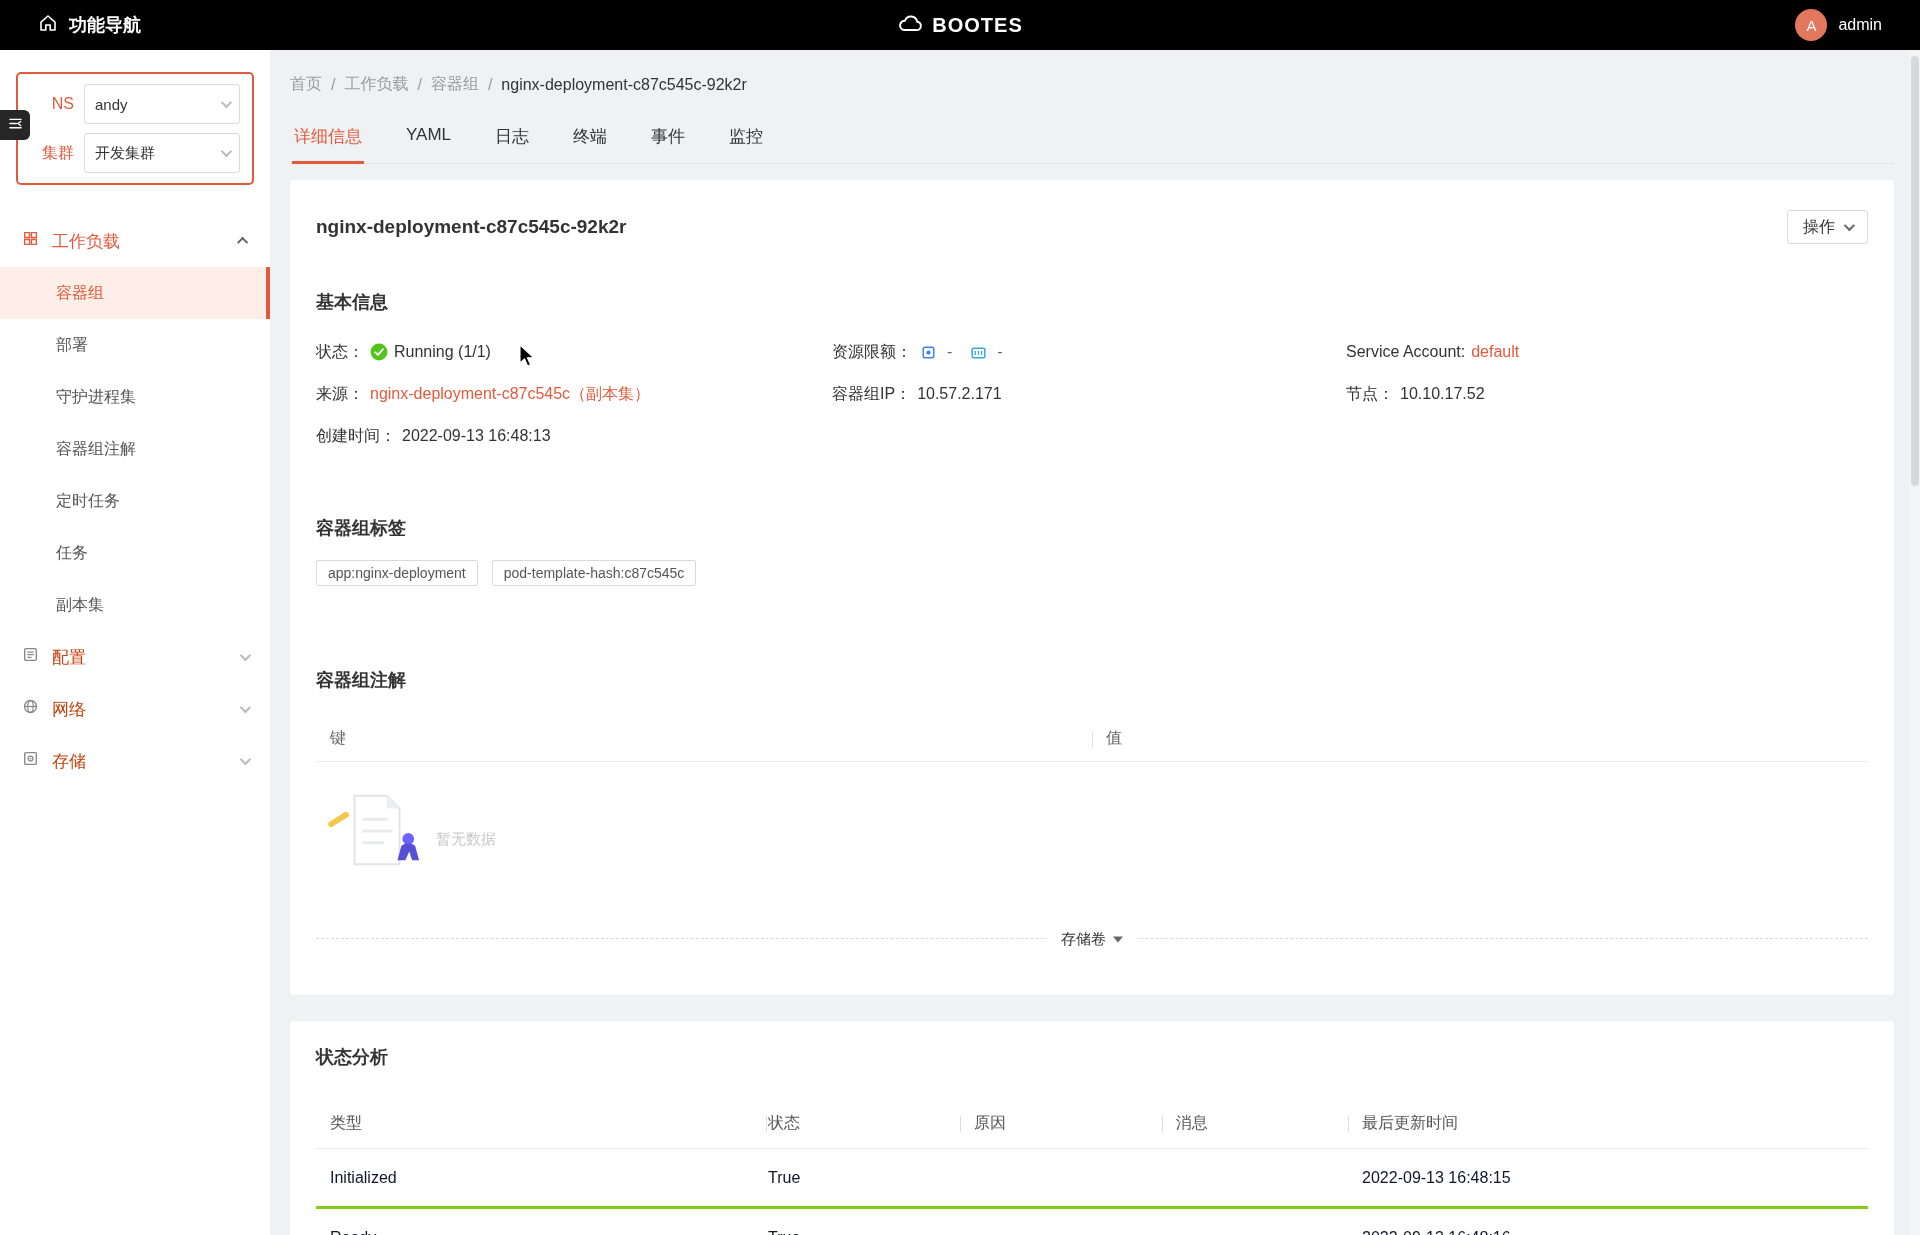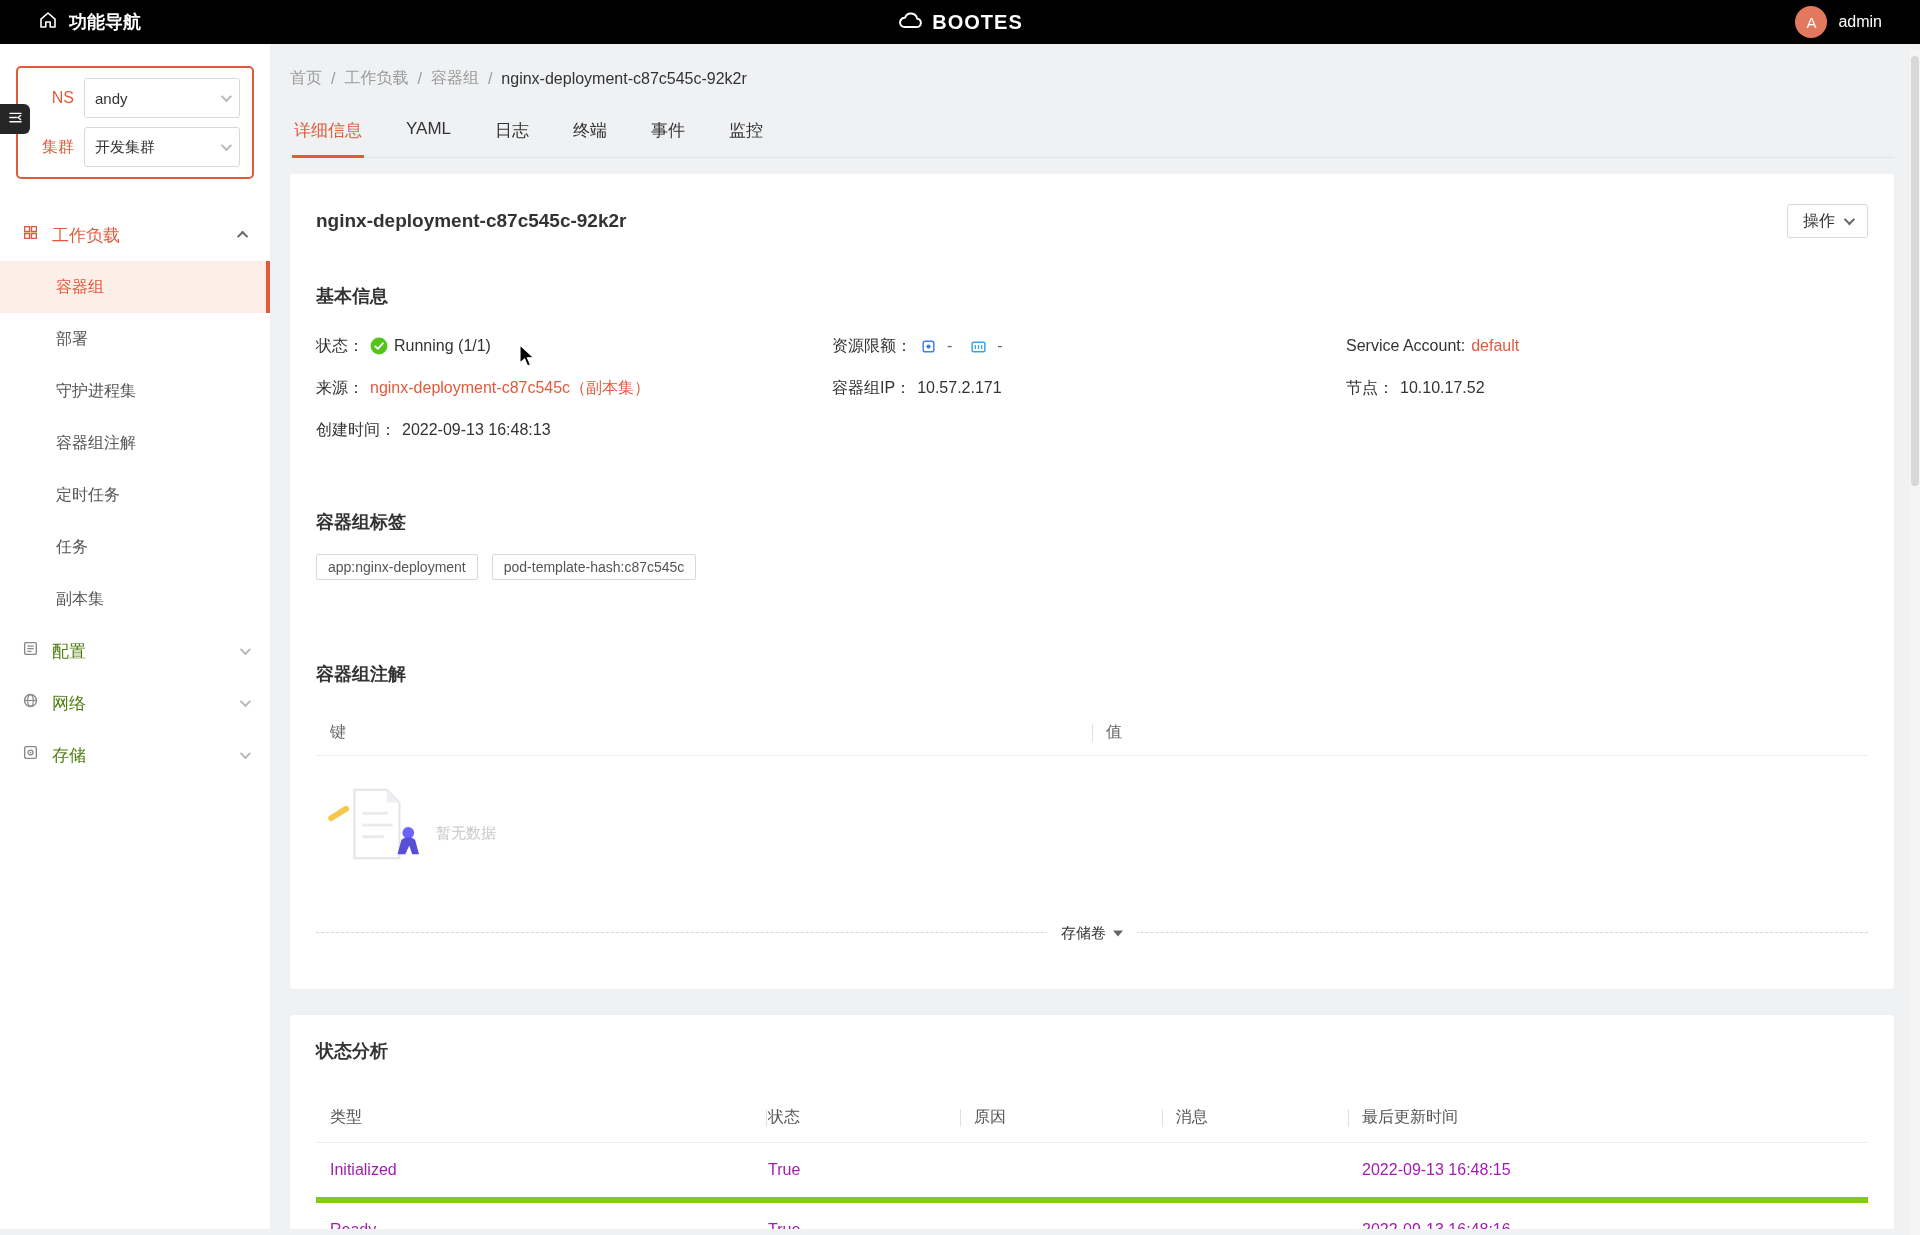--- a/index.html
+++ b/index.html
@@ -10,21 +10,21 @@
     position:relative;
   }
   :root{
     --accent:#e25a3c;
     --accent-bg:#fdeee7;
     --border:#d9d9d9;
     --line:#ececec;
   }
 
   
-  .topbar{height:44px;background:#000;display:flex;align-items:center;justify-content:space-between;
+  .topbar{height:50px;background:#000;display:flex;align-items:center;justify-content:space-between;
     padding:0 38px;color:#fff;position:relative;z-index:5;}
   .topbar-left{display:flex;align-items:center;gap:11px;font-weight:bold;font-size:18px;cursor:pointer;}
   .topbar-center{position:absolute;left:50%;transform:translateX(-50%);display:flex;align-items:center;gap:7px;
     font-weight:bold;font-size:20px;letter-spacing:1px;}
   .topbar-right{display:flex;align-items:center;gap:11px;font-size:16px;cursor:pointer;}
   .avatar{width:32px;height:32px;border-radius:50%;background:#e4785f;display:flex;align-items:center;
     justify-content:center;font-size:15px;color:#fff;}
 
   
   .app{display:flex;height:1185px;}
@@ -42,21 +42,21 @@
   .select{flex:1;border:1px solid var(--border);border-radius:3px;height:40px;display:flex;align-items:center;
     justify-content:space-between;padding:8px 10px;font-size:15px;color:#333;background:#fff;cursor:pointer;}
 
   .chev{width:8px;height:8px;border-right:2px solid #b9b9b9;border-bottom:2px solid #b9b9b9;display:inline-block;}
   .chev.down{transform:rotate(45deg) translateY(-2px);}
   .chev.up{transform:rotate(-135deg) translateY(-2px);}
   .chev.dark{border-color:#666;}
 
   
   .menu-section{display:flex;align-items:center;height:52px;padding:0 22px;gap:13px;font-size:17px;
-    cursor:pointer;color:#4d7c0f;}
+    cursor:pointer;color:#c2410c;}
   .menu-section.active{color:var(--accent);}
   .menu-section .mlabel{flex:1;}
   .menu-section svg{flex:0 0 auto;}
   .menu-item{height:52px;display:flex;align-items:center;padding-left:56px;font-size:16px;color:#555;cursor:pointer;}
   .menu-item.active{background:var(--accent-bg);color:var(--accent);border-right:4px solid var(--accent);}
 
   
   .breadcrumb{display:flex;align-items:center;gap:9px;font-size:16px;color:#9b9b9b;}
   .breadcrumb .bc-link{cursor:pointer;}
   .breadcrumb .bc-current{color:#333;}
@@ -109,21 +109,21 @@
   .volumes{margin-top:34px;border-top:1px dashed #d6d6d6;position:relative;height:1px;}
   .volumes-label{position:absolute;left:50%;top:0;transform:translate(-50%,-50%);background:#fff;
     padding:0 14px;font-size:15px;color:#333;display:flex;align-items:center;gap:7px;cursor:pointer;}
   .tri-down{width:0;height:0;border-left:5px solid transparent;border-right:5px solid transparent;
     border-top:6px solid #666;}
 
   
   .sa-table{margin-top:30px;}
   .sa-head{display:flex;height:50px;align-items:center;border-bottom:1px solid var(--line);
     font-size:16px;color:#555;}
-  .sa-row{display:flex;height:60px;align-items:center;font-size:16px;color:#a21caf;border-bottom:6px solid #84cc16;}
+  .sa-row{display:flex;height:60px;align-items:center;font-size:16px;color:#0f172a;border-bottom:3px solid #84cc16;}
   .sa-c1{flex:0 0 29%;padding-left:14px;}
   .sa-c2{flex:0 0 12.5%;padding-left:2px;position:relative;}
   .sa-c3{flex:0 0 13%;padding-left:14px;position:relative;}
   .sa-c4{flex:0 0 12%;padding-left:14px;position:relative;}
   .sa-c5{flex:1;padding-left:14px;position:relative;}
 
   
   .scrollbar{position:absolute;right:0;top:50px;width:10px;height:1185px;background:#f5f5f5;}
   .scroll-thumb{position:absolute;top:6px;left:1px;width:8px;height:430px;background:#d8d8d8;border-radius:4px;}
 

